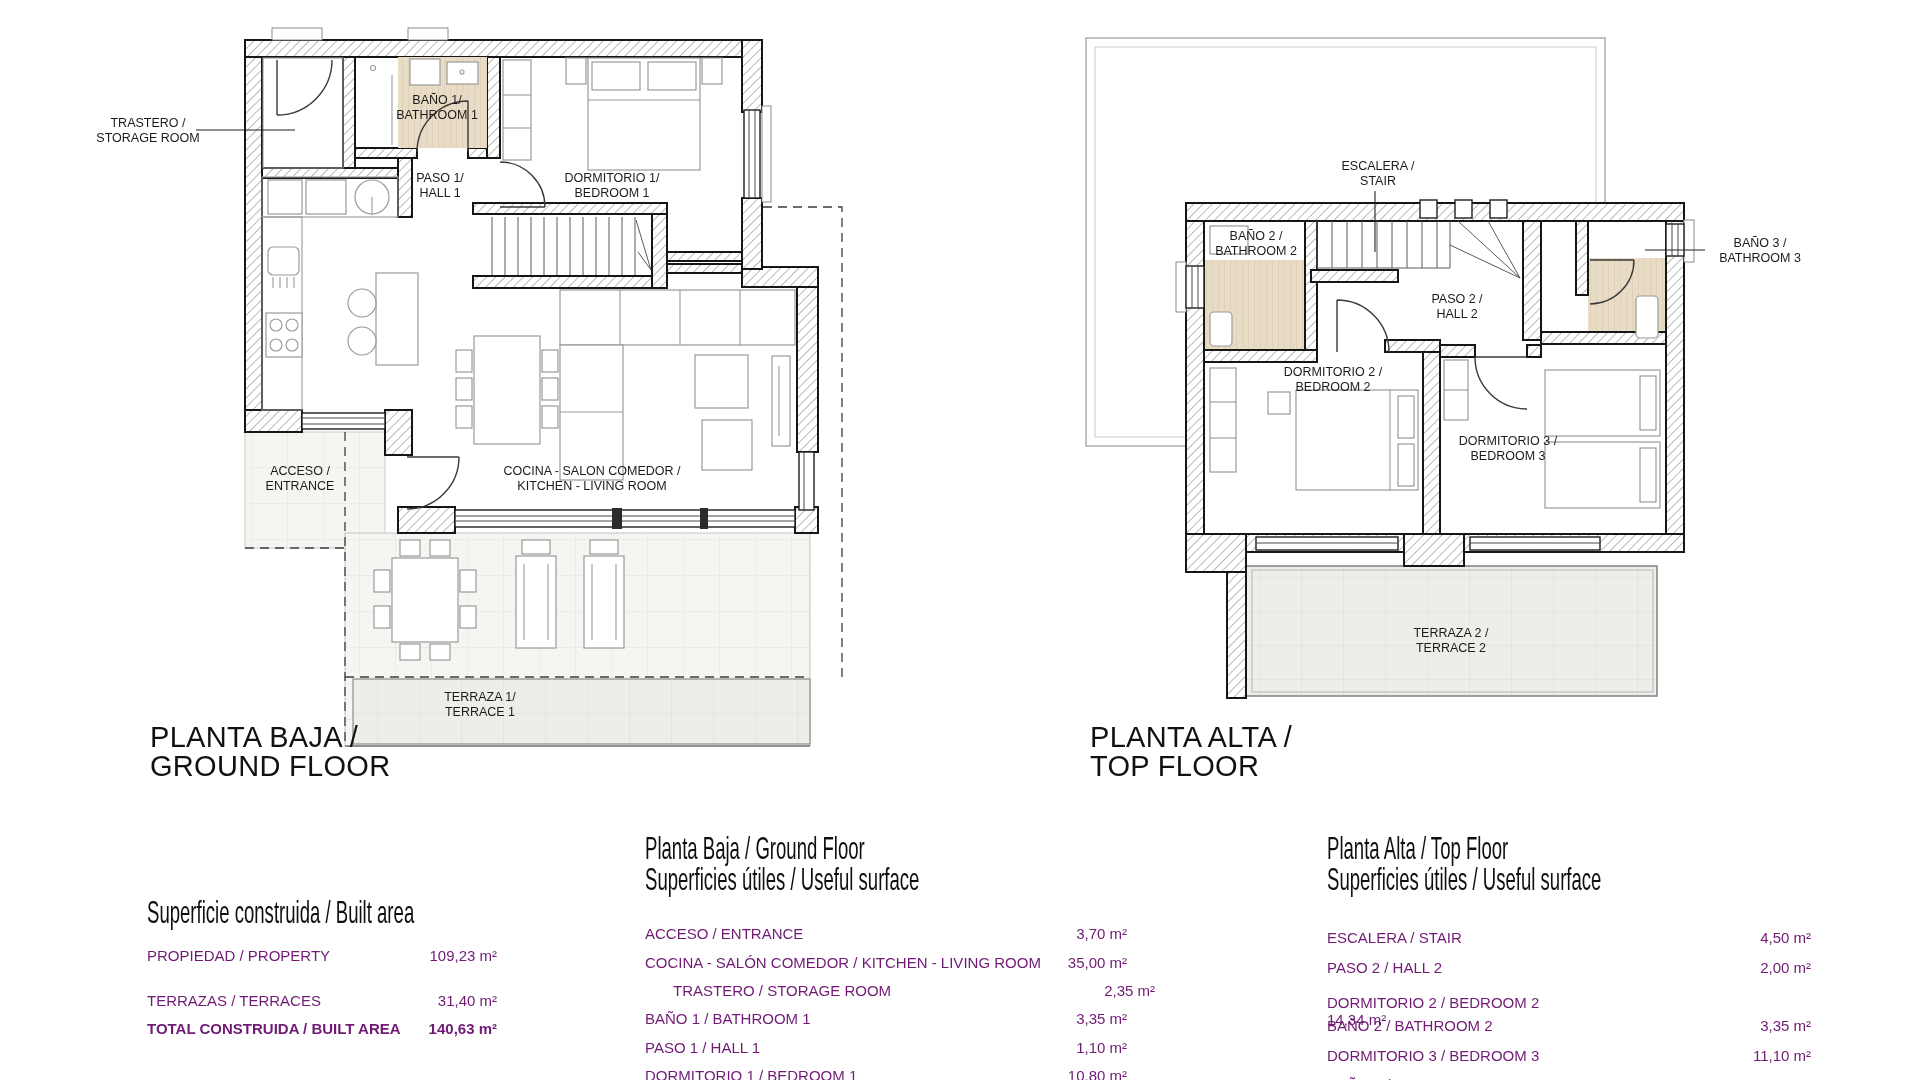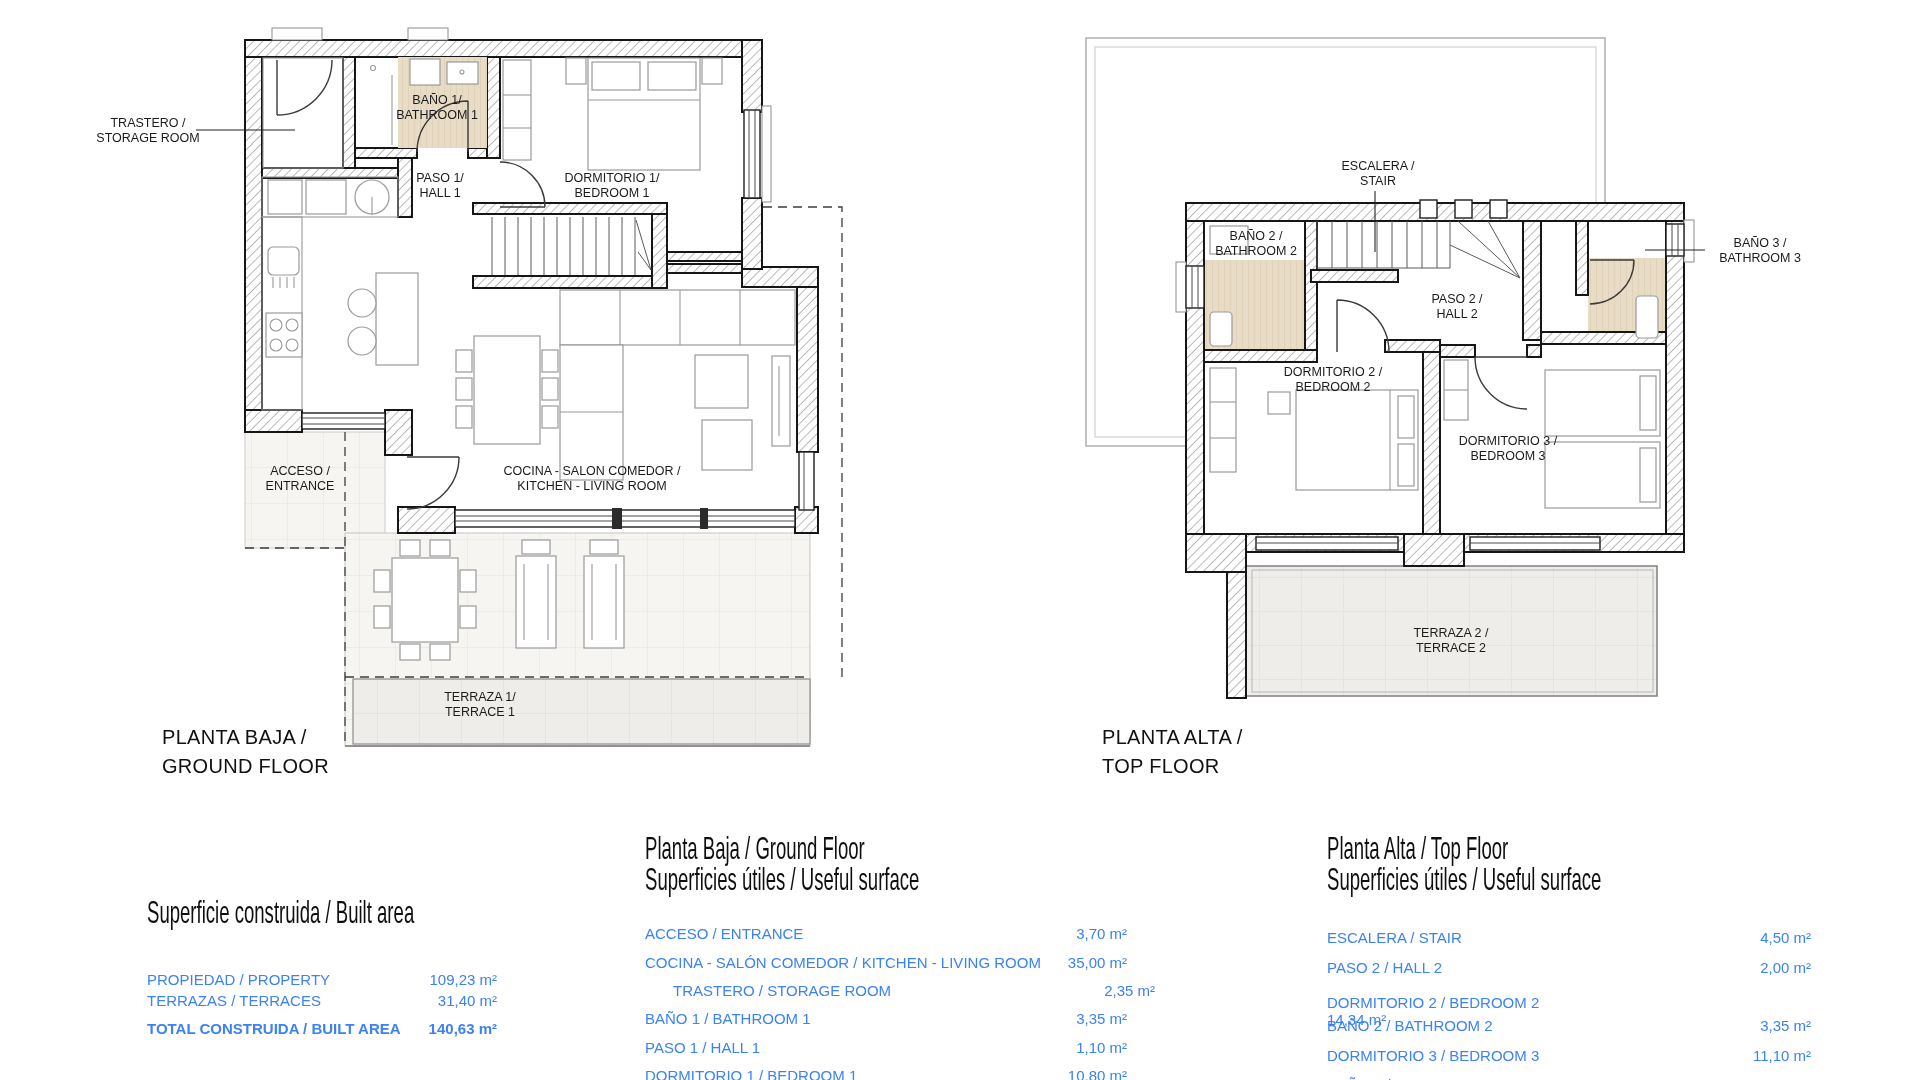--- a/index.html
+++ b/index.html
@@ -13,26 +13,26 @@
   .mull{fill:#2b2b2b;}
   .door{fill:none;stroke:#3a3a3a;stroke-width:1.4;}
   .dash{fill:none;stroke:#3c3c3c;stroke-width:1.3;stroke-dasharray:9 6;}
   .f{fill:#fff;stroke:#9a9a9a;stroke-width:1.2;}
   .fn{fill:none;stroke:#9a9a9a;stroke-width:1.1;}
   .tread{stroke:#5a5a5a;stroke-width:1;}
   .leader{stroke:#222;stroke-width:1.1;}
   .roof{fill:none;stroke:#b3b3b3;stroke-width:1.6;}
   .roof2{fill:none;stroke:#c9c9c9;stroke-width:1;}
   .lbl{font-size:12.5px;fill:#1b1b1b;}
-  .floor-title{position:absolute;font-size:20px;line-height:28.5px;letter-spacing:.3px;color:#111;margin-left:12px;}
+  .floor-title{position:absolute;font-size:29px;line-height:28.5px;letter-spacing:.3px;color:#111;}
   .tbl{position:absolute;}
   .tbl-title{font-size:32px;line-height:31px;white-space:nowrap;
              transform:scaleX(0.58);transform-origin:left top;color:#0f0f0f;}
   .trow{position:absolute;left:0;display:flex;justify-content:space-between;
-        font-size:15px;white-space:nowrap;color:#3b82f6;}
+        font-size:15px;white-space:nowrap;color:#701a75;}
   .trow.bold{font-weight:bold;}
 </style>
 </head>
 <body>
 
 
 
 <svg width="1920" height="1080" viewBox="0 0 1920 1080">
   <defs>
     <pattern id="hatchP" width="6.5" height="6.5" patternUnits="userSpaceOnUse" patternTransform="rotate(45)">
@@ -369,21 +369,21 @@
   <div>GROUND FLOOR</div>
 </div>
 <div class="floor-title" style="left:1090px;top:723px;">
   <div>PLANTA ALTA /</div>
   <div>TOP FLOOR</div>
 </div>
 
 
 <div class="tbl" style="left:147px;top:897px;width:350px;height:183px;">
   <div class="tbl-title">Superficie construida / Built area</div>
-  <div class="trow" style="top:74px;width:350px;gap:9px;">
+  <div class="trow" style="top:50px;width:350px;gap:9px;">
     <span>PROPIEDAD / PROPERTY</span>
     <span>109,23 m²</span>
   </div>
   <div class="trow" style="top:95px;width:350px;">
     <span>TERRAZAS / TERRACES</span>
     <span>31,40 m²</span>
   </div>
   <div class="trow bold" style="top:123px;width:350px;">
     <span>TOTAL CONSTRUIDA / BUILT AREA</span>
     <span>140,63 m²</span>

